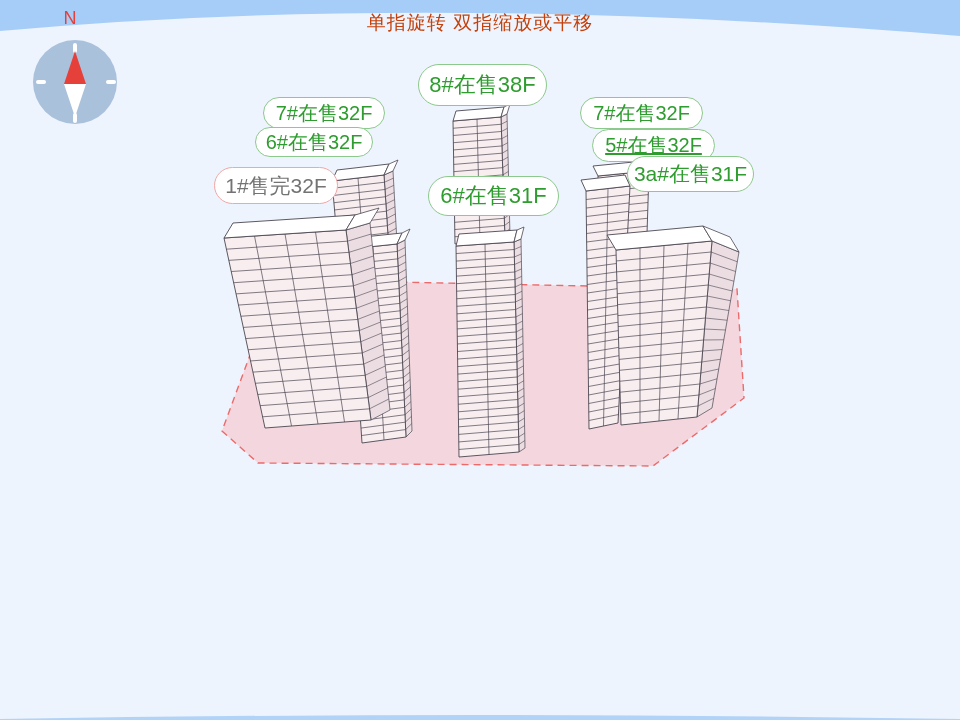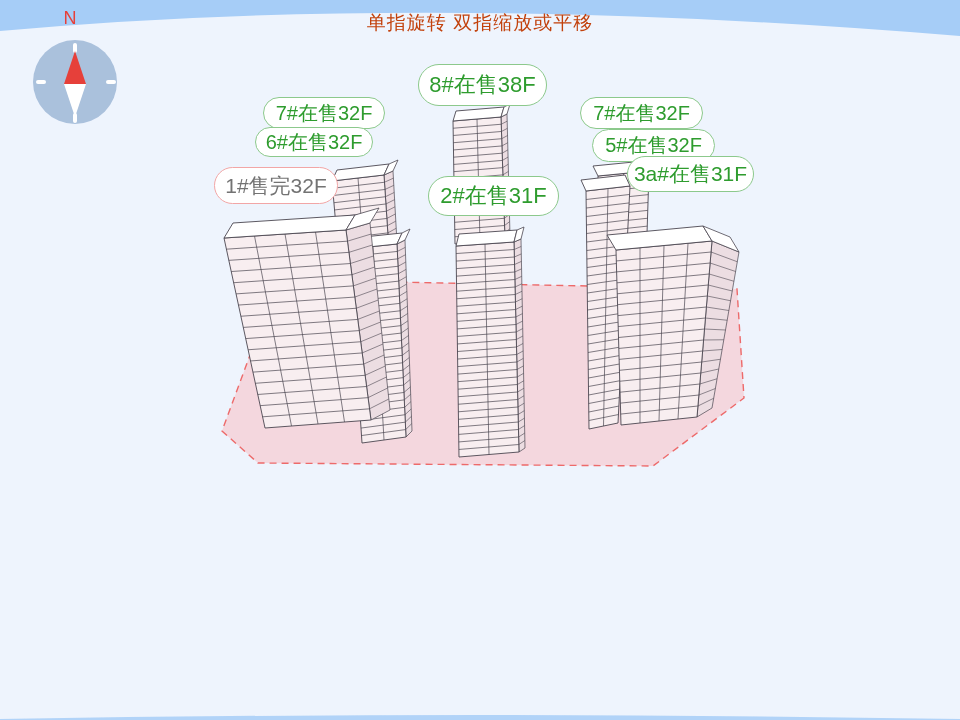--- a/index.html
+++ b/index.html
@@ -395,17 +395,17 @@
         <text x="70" y="24" font-size="18" fill="#e6403a" font-family="&quot;Liberation Sans&quot;, sans-serif" text-anchor="middle">N</text>
       </g>
     </svg>
 
   <div class="hint">单指旋转 双指缩放或平移</div>
 
   <div class="pill green" style="left:263px;top:97px;width:122px;height:32px;font-size:20px;">7#在售32F</div>
   <div class="pill green" style="left:255px;top:127px;width:118px;height:30px;font-size:20px;">6#在售32F</div>
   <div class="pill red" style="left:214px;top:167px;width:124px;height:37px;font-size:21px;">1#售完32F</div>
   <div class="pill green" style="left:418px;top:64px;width:129px;height:42px;font-size:22px;">8#在售38F</div>
-  <div class="pill green" style="left:428px;top:176px;width:131px;height:40px;font-size:22px;">2#在售31F</div>
+  <div class="pill green" style="left:428px;top:176px;width:131px;height:40px;font-size:22px;">6#在售31F</div>
   <div class="pill green" style="left:580px;top:97px;width:123px;height:32px;font-size:20px;">7#在售32F</div>
-  <div class="pill green" style="left:592px;top:129px;width:123px;height:33px;font-size:20px;">5#在售32F</div>
+  <div class="pill green" style="left:592px;top:129px;width:123px;height:33px;font-size:20px;text-decoration:underline;">5#在售32F</div>
   <div class="pill green" style="left:627px;top:156px;width:127px;height:36px;font-size:21px;">3a#在售31F</div>
 </div>
 
 </body></html>

